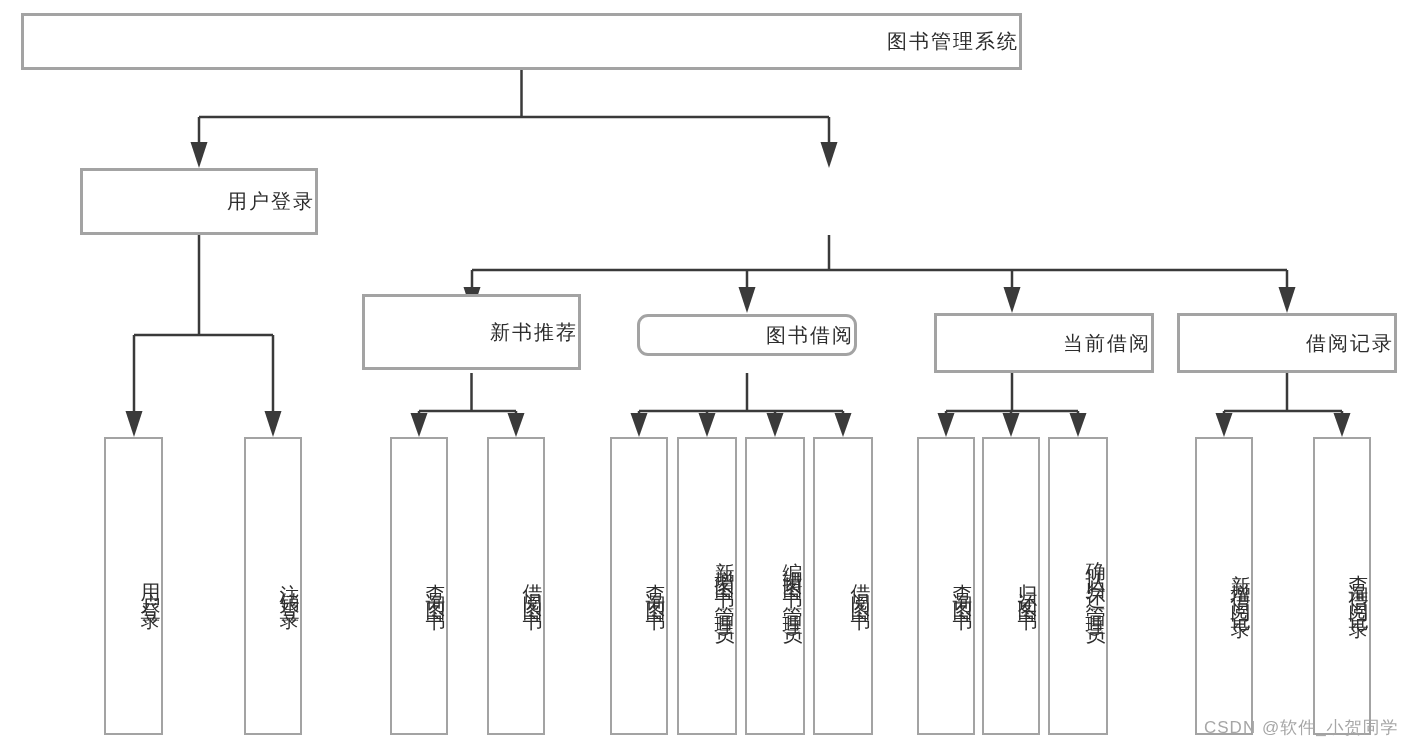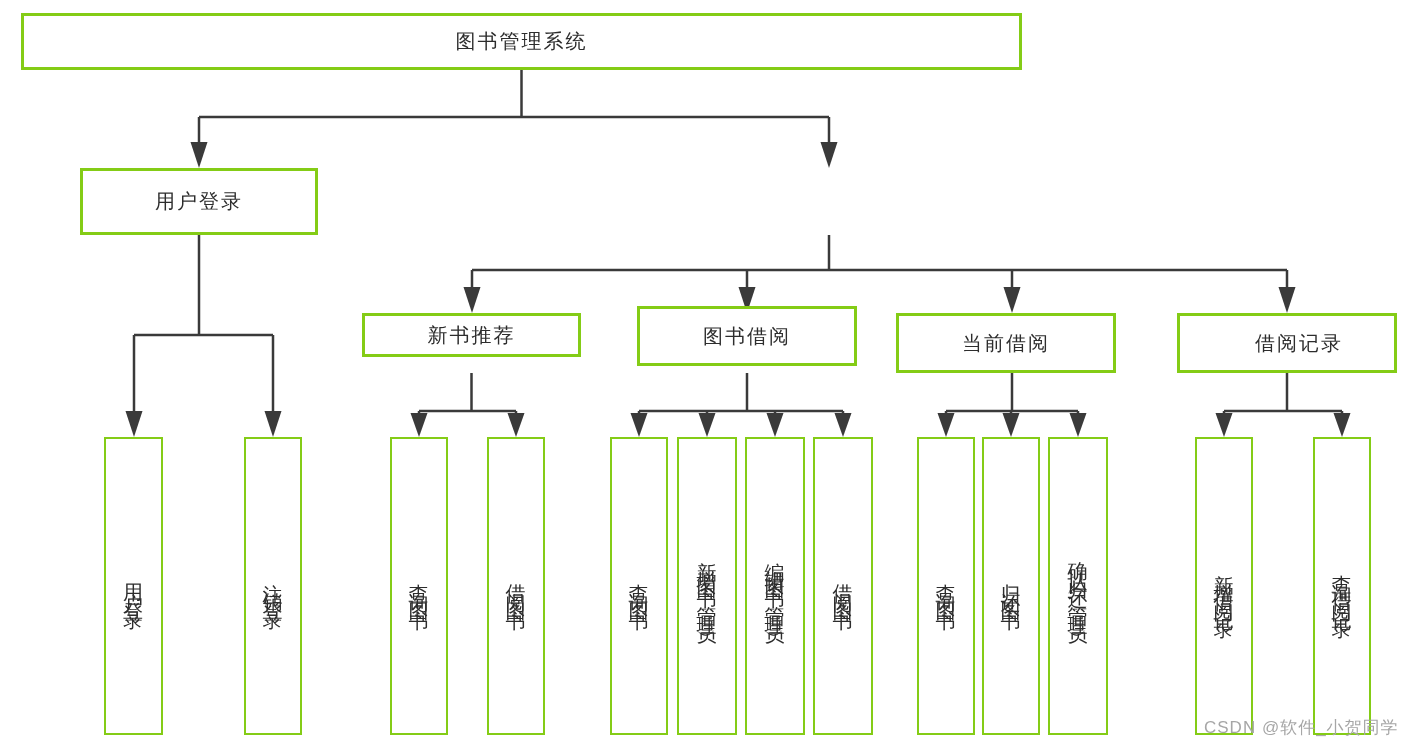--- a/index.html
+++ b/index.html
@@ -14,24 +14,24 @@
   .connector-layer {
     position: absolute;
     left: 0; top: 0;
     width: 1405px; height: 747px;
     pointer-events: none;
   }
   .node {
     position: absolute;
     box-sizing: border-box;
     background: #ffffff;
-    border: 3px solid #84cc16;
+    border: 3px solid #a3a3a3;
     display: flex;
     align-items: center;
-    justify-content: center;
+    justify-content: flex-end;
     color: #2d2d2d;
     font-size: 20px;
     letter-spacing: 2px;
     white-space: nowrap;
     z-index: 2;
   }
   .leaf {
     border-width: 2.5px;
   }
   .v-text {
@@ -119,27 +119,27 @@
   </svg>
 
   <div class="node" style="left:21px; top:13px; width:1001px; height:57px;">
     <span>图书管理系统</span>
   </div>
 
   <div class="node" style="left:80px; top:168px; width:238px; height:67px;">
     <span>用户登录</span>
   </div>
 
-  <div class="node" style="left:362px; top:313px; width:219px; height:44px;">
+  <div class="node" style="left:362px; top:294px; width:219px; height:76px;">
     <span>新书推荐</span>
   </div>
-  <div class="node" style="left:637px; top:306px; width:220px; height:60px;">
+  <div class="node" style="left:637px; top:314px; width:220px; height:42px;border-radius:11px;">
     <span>图书借阅</span>
   </div>
-  <div class="node" style="left:896px; top:313px; width:220px; height:60px;">
+  <div class="node" style="left:934px; top:313px; width:220px; height:60px;">
     <span>当前借阅</span>
   </div>
   <div class="node" style="left:1177px; top:313px; width:220px; height:60px;padding-left:24px;">
     <span>借阅记录</span>
   </div>
 
   <div class="node leaf" style="left:104px; top:437px; width:59px; height:298px;">
     <span class="v-text">用户登录</span>
   </div>
   <div class="node leaf" style="left:244px; top:437px; width:58px; height:298px;">

